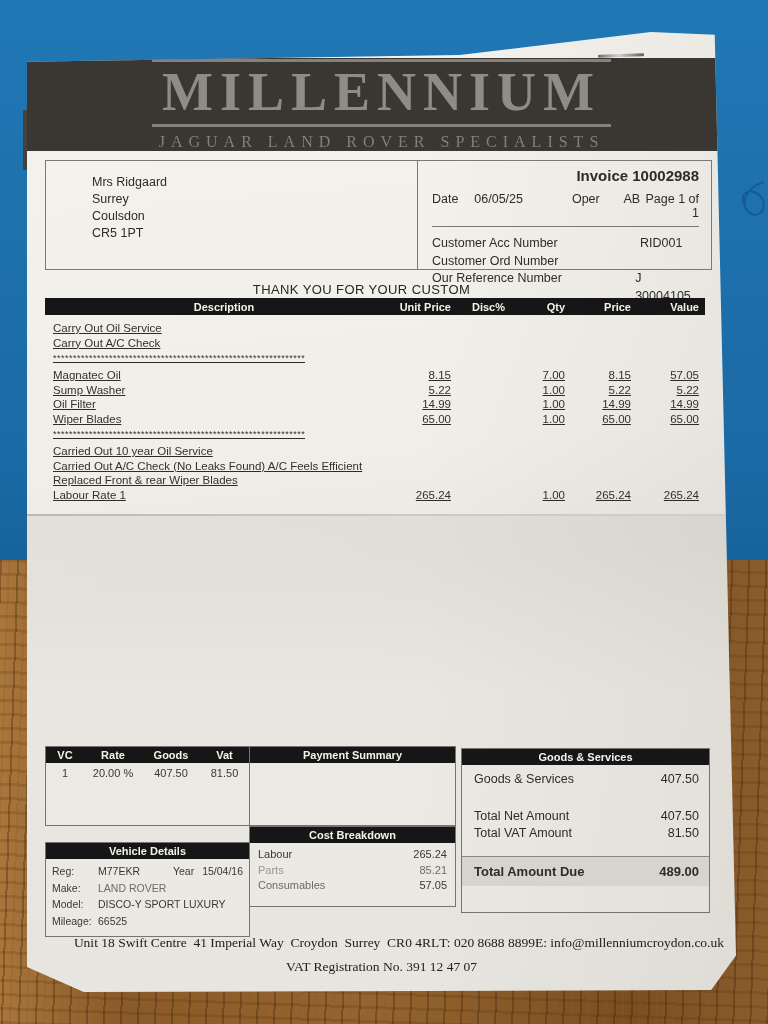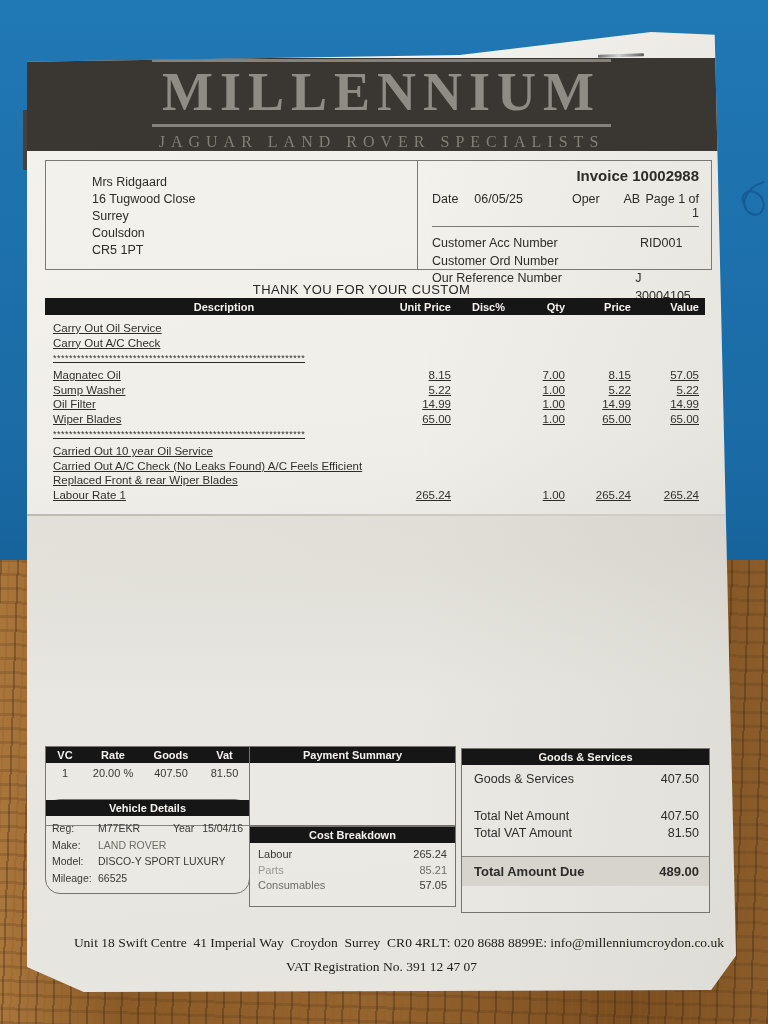--- a/index.html
+++ b/index.html
@@ -87,21 +87,21 @@
   .w-vat{flex:1;text-align:center;}
   .vatrow{display:flex;font-size:11px;padding-top:4px;color:#3a3834;}
   .paybox{left:222px;top:716px;width:205px;height:78px;}
   .gsbox{left:434px;top:718px;width:247px;height:163px;font-size:12.5px;}
   .gsbody{padding:6px 10px 0 12px;}
   .gsrow{display:flex;justify-content:space-between;line-height:17px;}
   .gsp1{height:20px;}
   .gsp2{height:14px;}
   .due{display:flex;justify-content:space-between;background:#d7d4ce;border-top:1px solid #8a8782;
     margin:0 -10px 0 -12px;padding:7px 10px 7px 12px;font-weight:bold;font-size:13px;}
-  .vehbox{left:18px;top:769px;width:203px;height:93px;font-size:10.5px;border-radius:15px;}
+  .vehbox{left:18px;top:812px;width:203px;height:93px;font-size:10.5px;}
   .vehbody{padding:4px 6px 0 6px;}
   .vrow{display:flex;line-height:16.5px;color:#3a3834;}
   .vlabel{width:46px;}
   .vyear{margin-left:auto;display:flex;gap:8px;}
   .costbox{left:222px;top:796px;width:205px;height:79px;font-size:11px;}
   .crow{display:flex;justify-content:space-between;padding:0 8px 0 8px;line-height:15.5px;color:#3a3834;}
   .crow.first{margin-top:4px;}
   .faded{color:#9b978f;}
   .semifaded{color:#6f6c65;}
 
@@ -126,21 +126,20 @@
     <div class="logo">
       <div class="brand">MILLENNIUM</div>
       <div class="tagline">JAGUAR  LAND  ROVER  SPECIALISTS</div>
     </div>
   </div>
   <div class="staple"></div>
 
   <div class="infobox">
     <div class="addr">
       <div>Mrs Ridgaard</div>
-      <div>16 Tugwood Close</div>
       <div>Surrey</div>
       <div>Coulsdon</div>
       <div>CR5 1PT</div>
     </div>
     <div class="meta">
       <div class="inv-title">Invoice 10002988</div>
       <div class="meta-row1">
         <span class="mw-datelab">Date</span>
         <span class="mw-date">06/05/25</span>
         <span class="mw-operlab">Oper</span>

